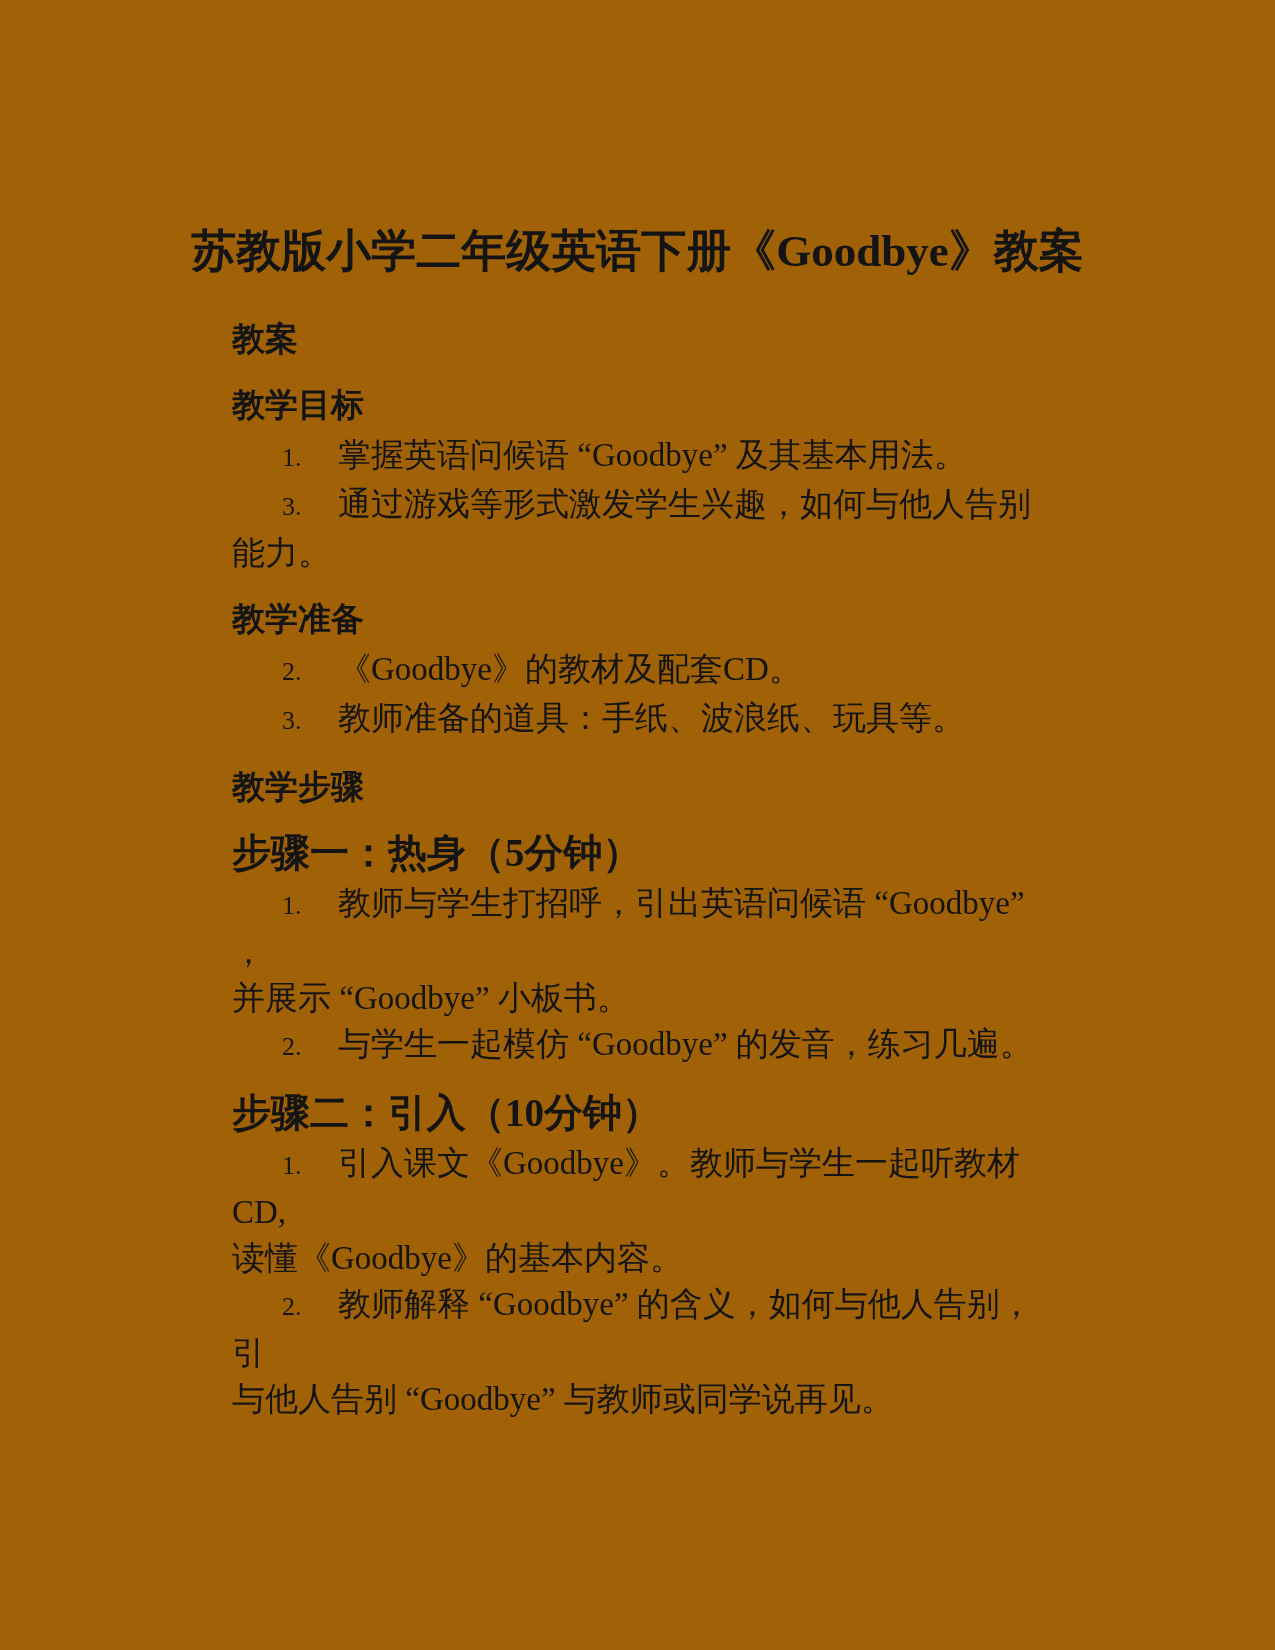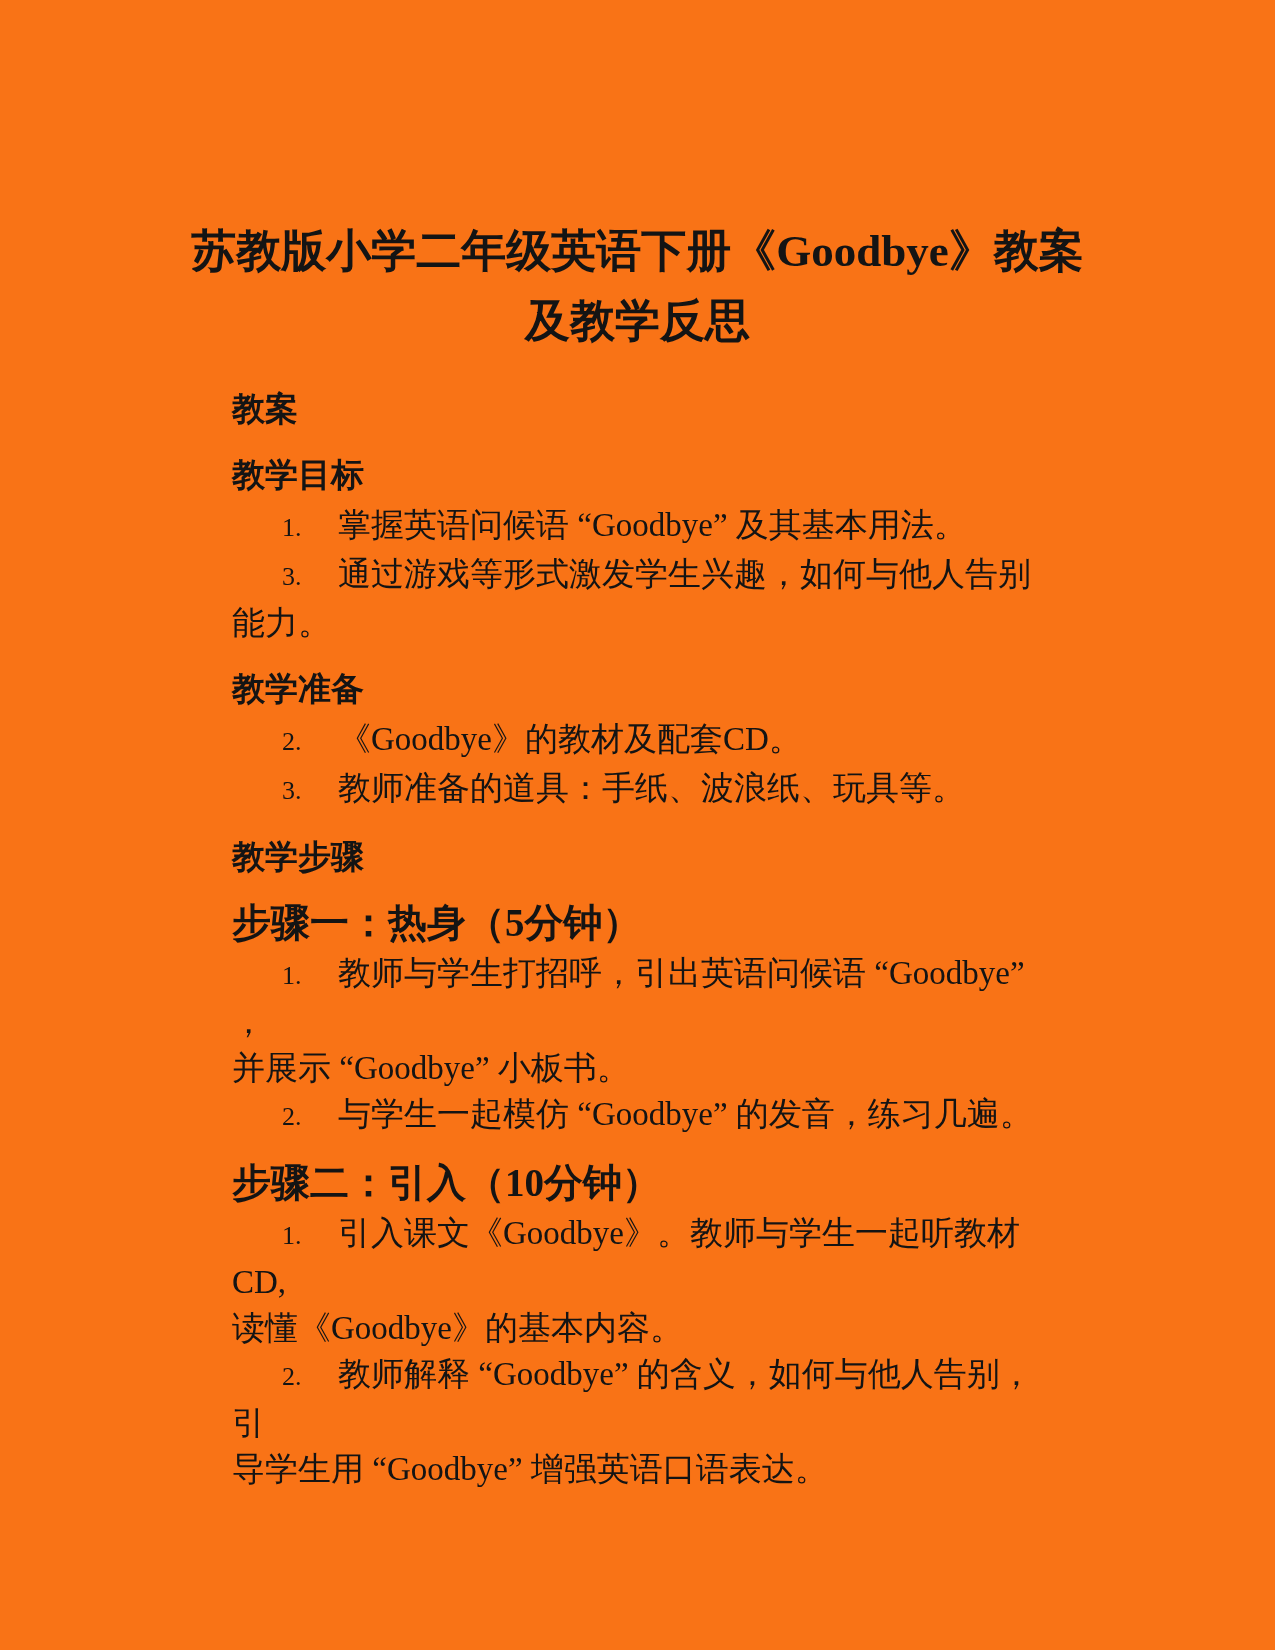--- a/index.html
+++ b/index.html
@@ -5,21 +5,21 @@
   html, body {
     margin: 0;
     padding: 0;
     background: #ffffff;
   }
   .page {
     position: relative;
     width: 1275px;
     height: 1650px;
     margin: 0 auto;
-    background: #f97316;
+    background: #a16207;
     color: #141414;
     font-family: "Liberation Serif", "DejaVu Serif", serif;
     overflow: hidden;
   }
   .doc-title {
     padding-top: 186px;
     text-align: center;
     font-size: 45px;
     line-height: 70px;
     font-weight: 700;
@@ -57,21 +57,20 @@
     font-size: 26px;
   }
 </style>
 </head>
 <body>
 
 <div class="page">
 
   <h1 class="doc-title">
       <span class="tline">苏教版小学二年级英语下册《Goodbye》教案</span>
-      <span class="tline">及教学反思</span>
     </h1>
 
   <div class="content">
 
     <h2 class="sec-heading">教案</h2>
 
     <h2 class="sec-heading">教学目标</h2>
     <p class="li"><span class="num">1.</span><span>掌握英语问候语 “Goodbye” 及其基本用法。</span></p>
     <p class="li"><span class="num">3.</span><span>通过游戏等形式激发学生兴趣，如何与他人告别</span><br><span>能力。</span></p>
 
@@ -80,16 +79,16 @@
     <p class="li"><span class="num">3.</span><span>教师准备的道具：手纸、波浪纸、玩具等。</span></p>
 
     <h2 class="sec-heading">教学步骤</h2>
 
     <h3 class="sub-heading">步骤一：热身（5分钟）</h3>
     <p class="li"><span class="num">1.</span><span>教师与学生打招呼，引出英语问候语 “Goodbye” ，</span><br><span>并展示 “Goodbye” 小板书。</span></p>
     <p class="li"><span class="num">2.</span><span>与学生一起模仿 “Goodbye” 的发音，练习几遍。</span></p>
 
     <h3 class="sub-heading">步骤二：引入（10分钟）</h3>
     <p class="li"><span class="num">1.</span><span>引入课文《Goodbye》。教师与学生一起听教材CD,</span><br><span>读懂《Goodbye》的基本内容。</span></p>
-    <p class="li"><span class="num">2.</span><span>教师解释 “Goodbye” 的含义，如何与他人告别，引</span><br><span>导学生用 “Goodbye” 增强英语口语表达。</span></p>
+    <p class="li"><span class="num">2.</span><span>教师解释 “Goodbye” 的含义，如何与他人告别，引</span><br><span>与他人告别 “Goodbye” 与教师或同学说再见。</span></p>
 
   </div>
 </div>
 
 </body></html>

